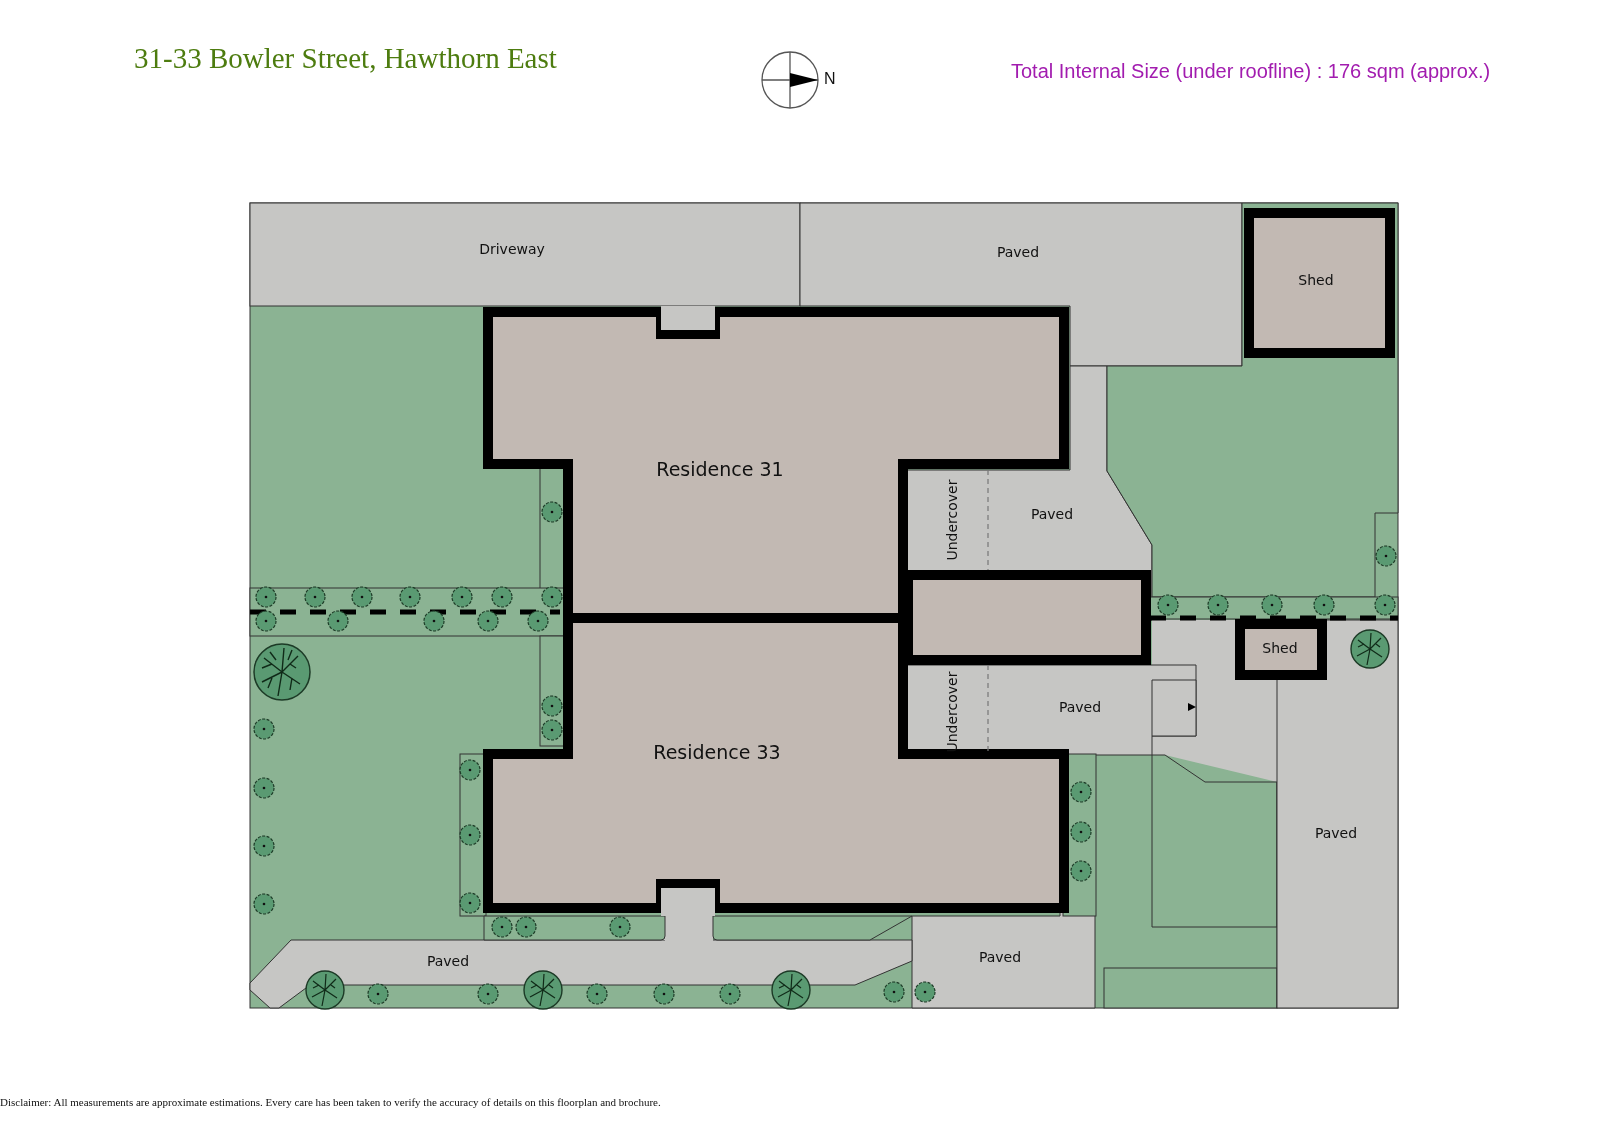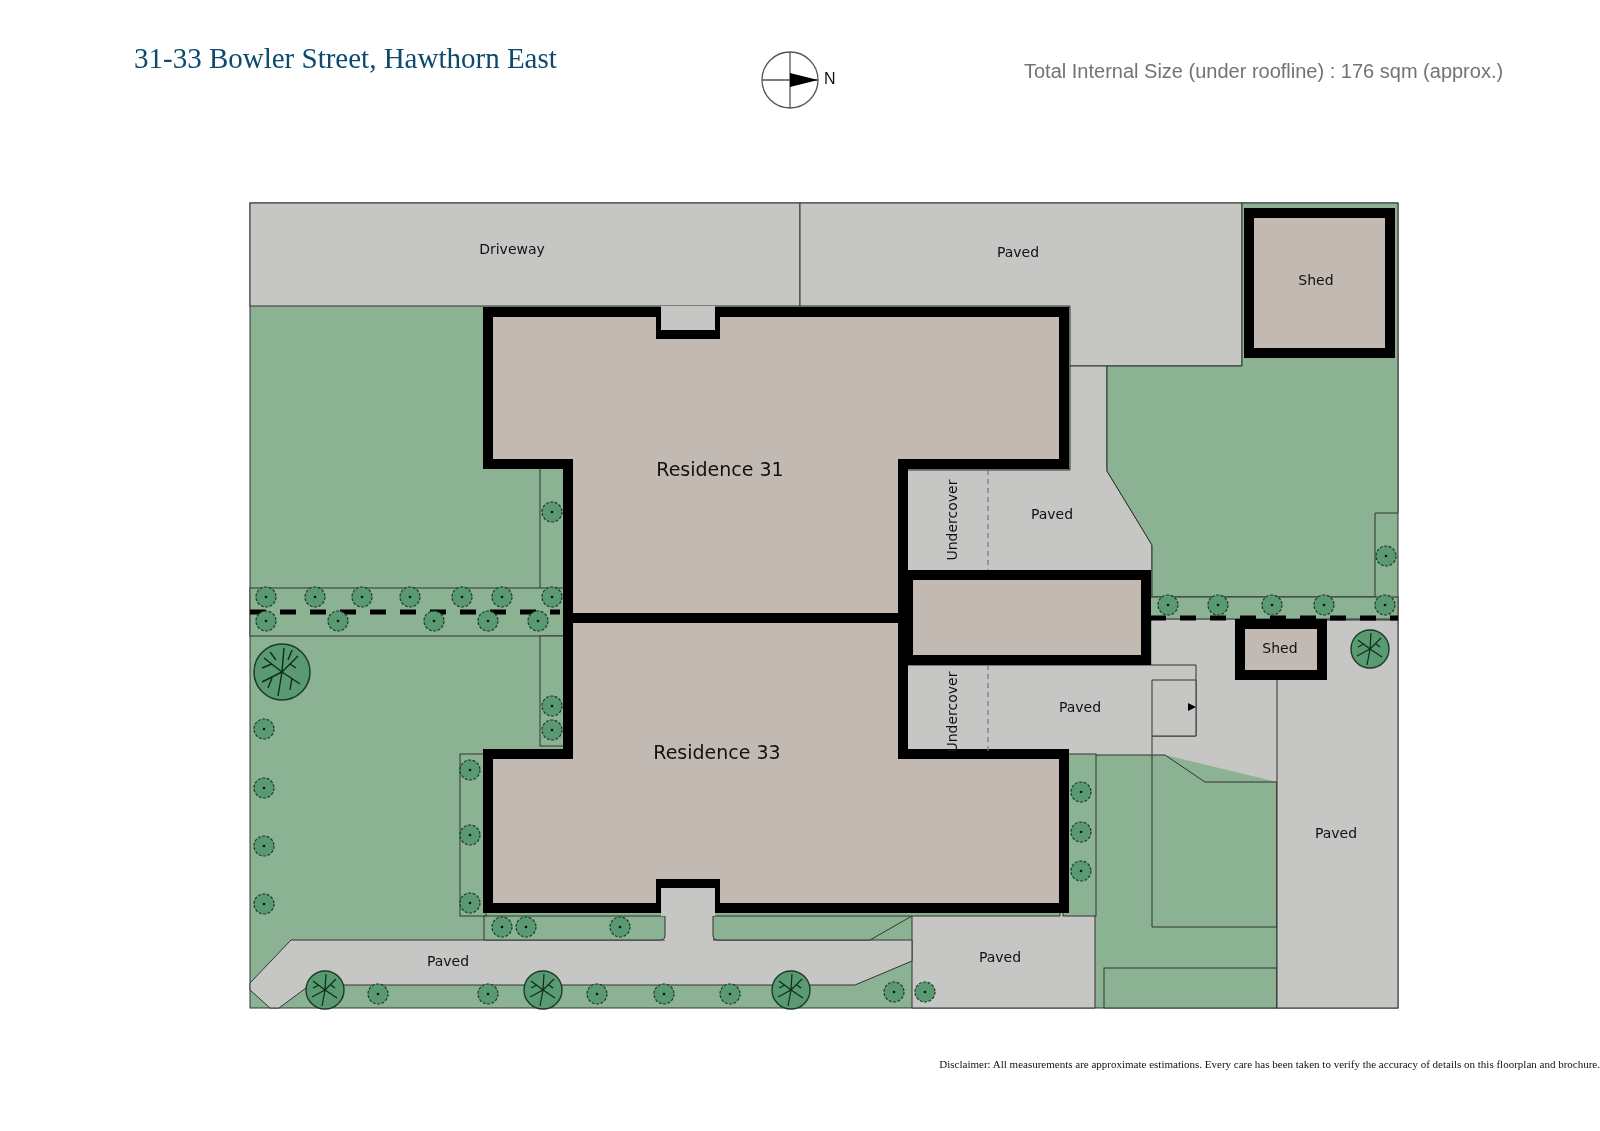--- a/index.html
+++ b/index.html
@@ -1,33 +1,33 @@
 <!DOCTYPE html>
 <html><head>
 <meta charset="utf-8">
 <style>
   html, body { margin:0; padding:0; background:#ffffff; }
   body { width:1600px; height:1131px; position:relative; overflow:hidden; }
   .title {
     position:absolute; left:134px; top:42px;
-    font-family:"Liberation Serif", serif; font-size:29px; color:#0c4a6e;
+    font-family:"Liberation Serif", serif; font-size:29px; color:#4d7c0f;
     white-space:nowrap;
   }
   .stats {
     position:absolute; left:1011px; top:58px;
-    font-family:"Liberation Sans", sans-serif; font-size:20px; color:#737373;
-    line-height:26px; white-space:nowrap;margin-left:13px;
+    font-family:"Liberation Sans", sans-serif; font-size:20px; color:#a21caf;
+    line-height:26px; white-space:nowrap;
   }
   .compass { position:absolute; left:760px; top:50px; }
   .compass-n {
     position:absolute; left:824px; top:70px;
     font-family:"Liberation Sans", sans-serif; font-size:16px; color:#111;
   }
   .disclaimer {
-    position:absolute; left:0; width:1600px; top:1058px; text-align:right;
+    position:absolute; left:0; width:1600px; top:1096px; text-align:left;
     font-family:"Liberation Serif", serif; font-size:11px; color:#111;
   }
   svg#plan { position:absolute; left:0; top:0; }
   .lbl { font-family:"DejaVu Sans", sans-serif; fill:#111; }
   .lbl-sm { font-size:14px; }
   .lbl-lg { font-size:19px; }
 </style>
 </head>
 <body>
 

